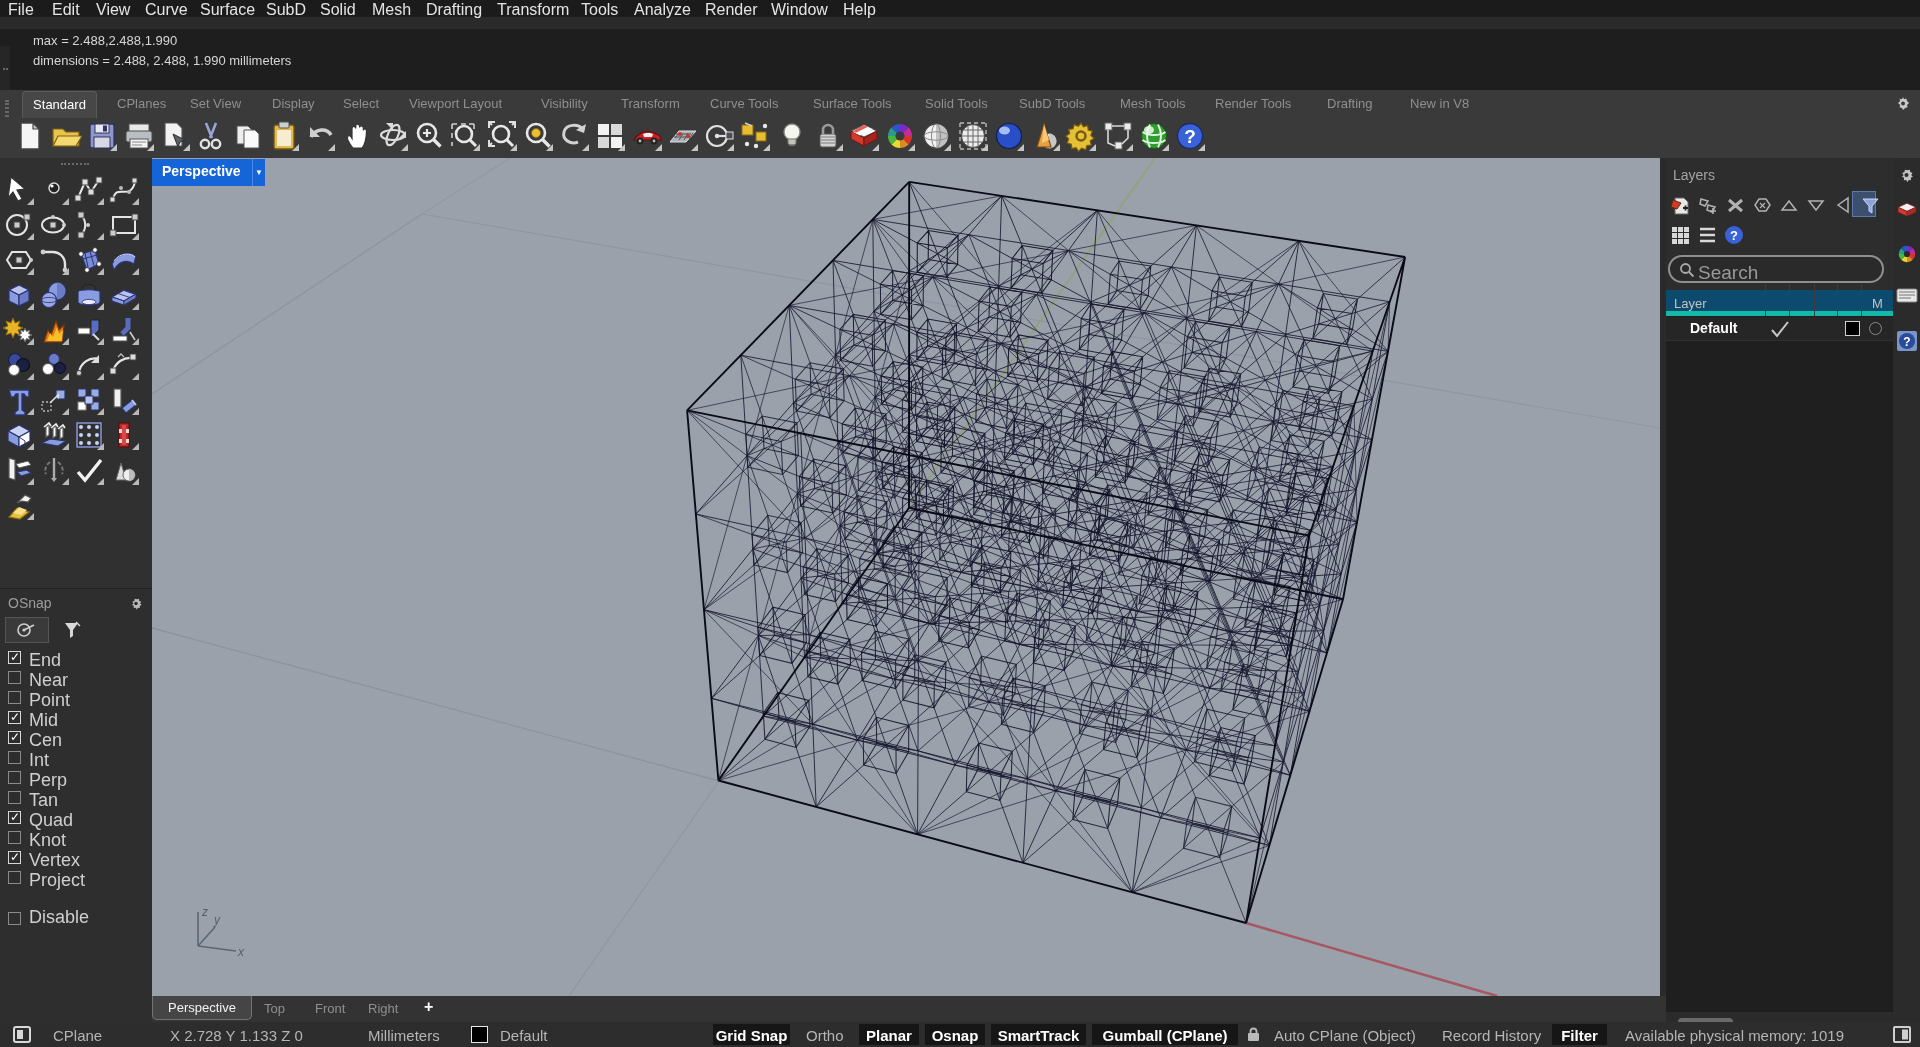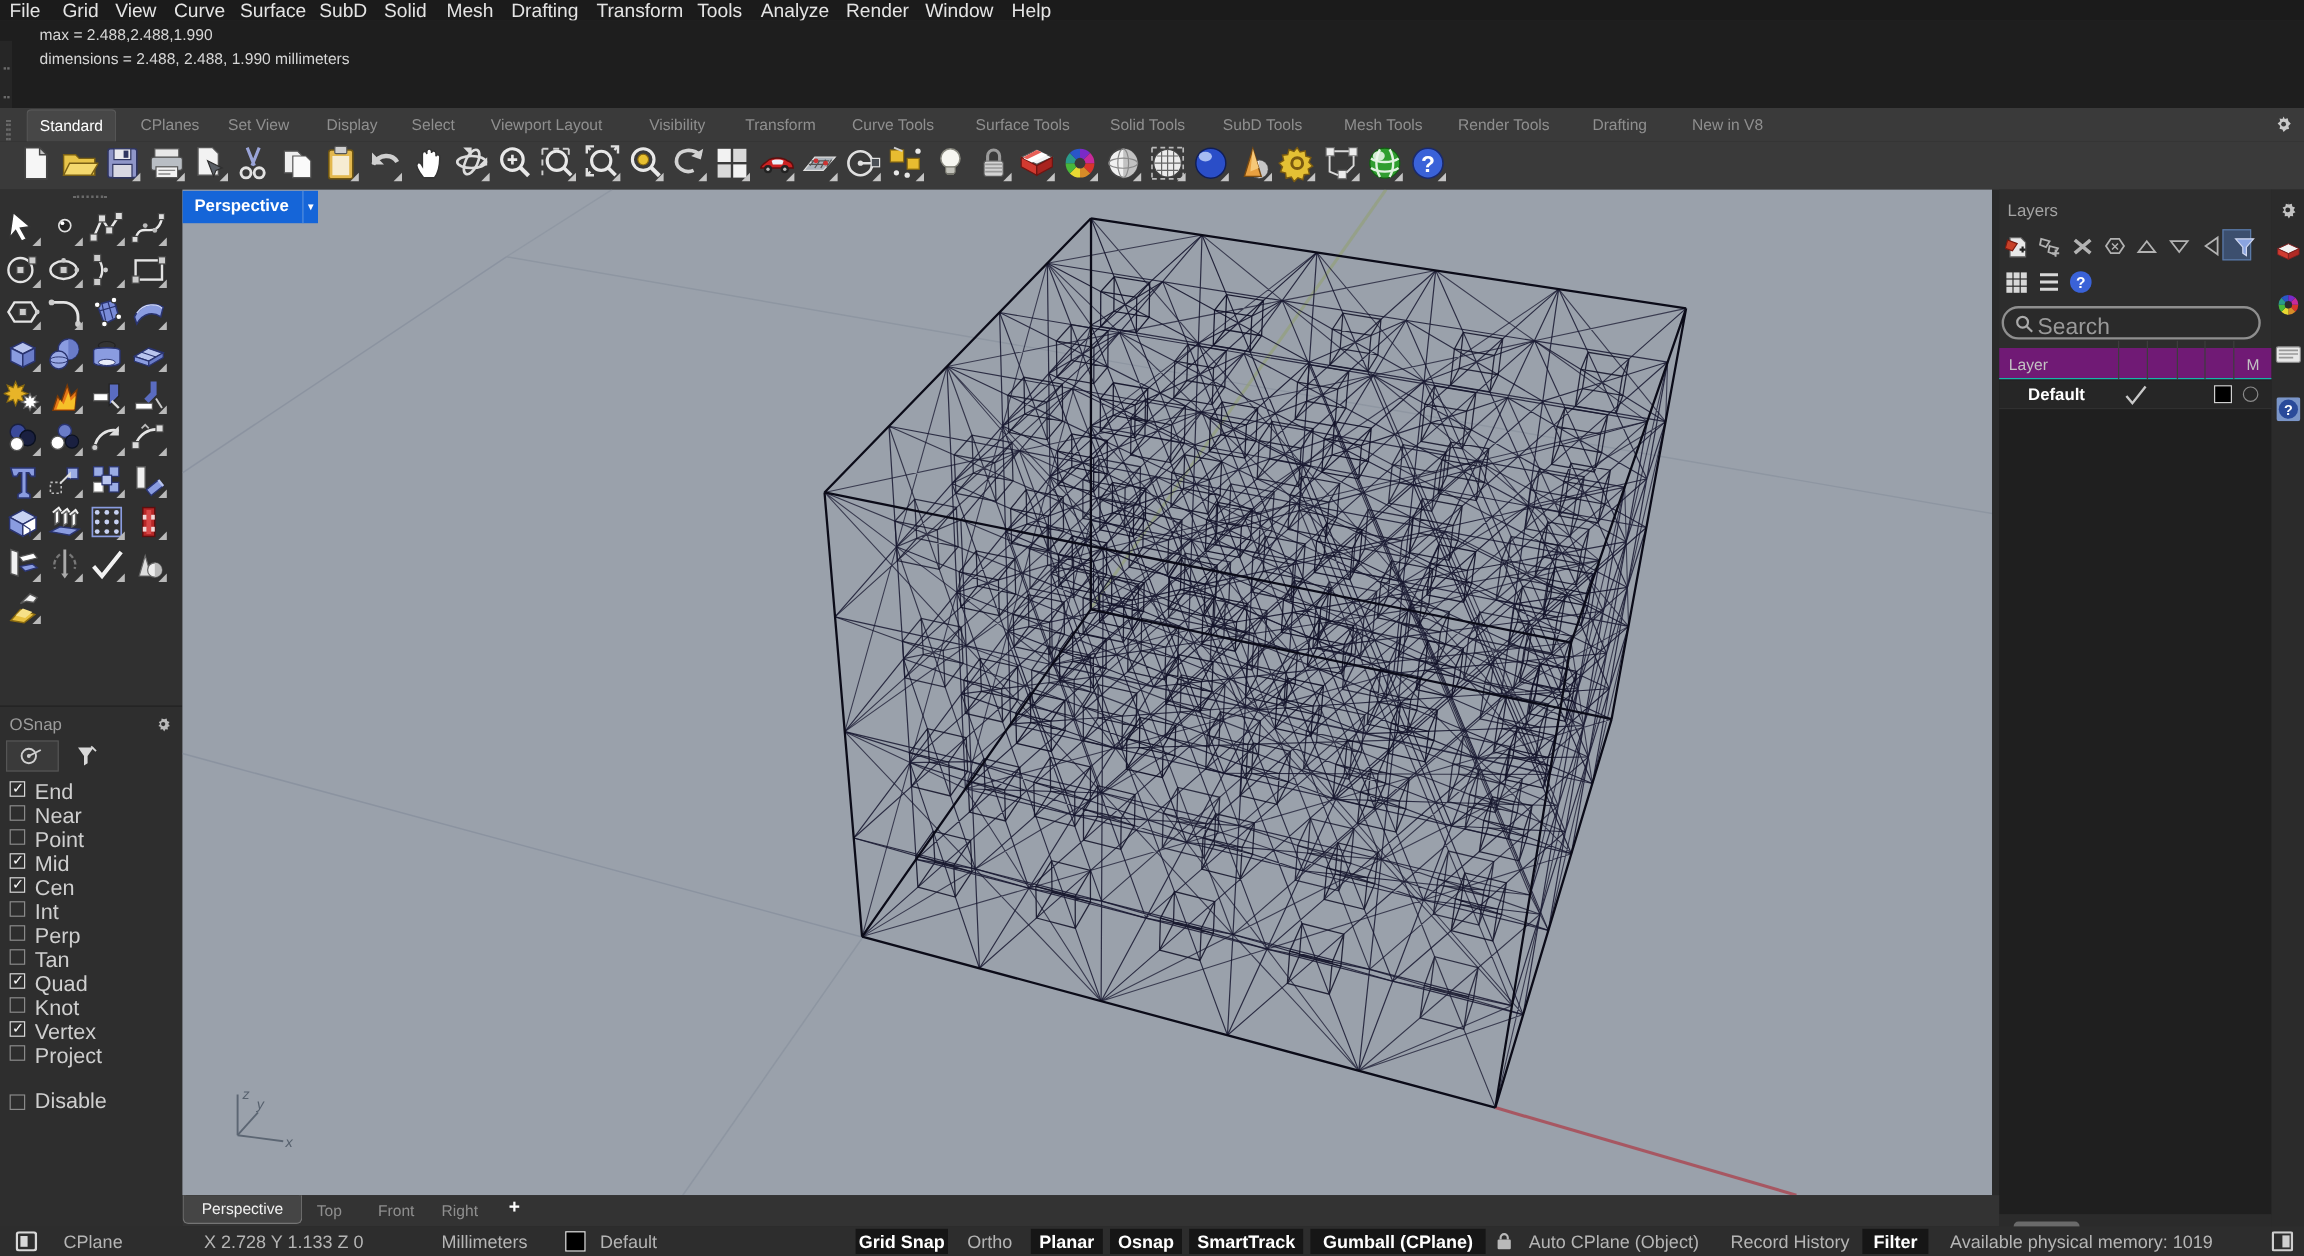--- a/index.html
+++ b/index.html
@@ -1,18 +1,18 @@
 <!DOCTYPE html>
 <html><head><meta charset="utf-8"><style>
 *{margin:0;padding:0;box-sizing:border-box}
 html,body{width:1920px;height:1047px;overflow:hidden;background:#2a2a2a;font-family:"Liberation Sans",sans-serif;-webkit-font-smoothing:antialiased}
 .abs{position:absolute}
 #menubar{position:absolute;left:0;top:0;width:1920px;height:17px;background:#1b1b1b;color:#e4e4e4;font-size:16px}
 #menubar span{position:absolute;top:1px}
-#cmdarea{position:absolute;left:0;top:17px;width:1920px;height:73px;background:#1e1e1e;color:#d6d6d6;font-size:13px}
+#cmdarea{position:absolute;left:0;top:29px;width:1920px;height:73px;background:#1e1e1e;color:#d6d6d6;font-size:13px}
 #cmdline{position:absolute;left:0;top:48px;width:1920px;height:25px;background:#131313;border-top:1px solid #e8e8e8}
 #grip1{position:absolute;left:0;top:17px;width:10px;height:73px;background:#262626}
 .gdot{position:absolute;width:2px;height:2px;background:#6a6a6a}
 #tabsrow{position:absolute;left:0;top:90px;width:1920px;height:28px;background:#3a3a3a;font-size:13px;color:#8f8f8f}
 #tabsrow .t{position:absolute;top:6px}
 #tabactive{position:absolute;left:22px;top:1px;height:27px;width:75px;background:#474747;border:1px solid #5a5a5a;border-bottom:none;border-radius:4px 4px 0 0;color:#fff;font-size:13px;text-align:center;padding-top:5px}
 #iconsrow{position:absolute;left:0;top:118px;width:1920px;height:40px;background:#3a3a3a}
 #sidebar{position:absolute;left:0;top:158px;width:152px;height:864px;background:#303030}
 #viewport{position:absolute;left:152px;top:158px;width:1508px;height:838px;background:#9aa1ab;overflow:hidden}
 #vplabel{position:absolute;left:0px;top:1px;width:100px;height:27px;background:#1565d8;color:#fff;font-weight:bold;font-size:14px;padding:4px 0 0 10px}
@@ -24,21 +24,21 @@
 #statusbar .chip{position:absolute;top:2px;height:21px;background:#161616;color:#fff;font-weight:bold;text-align:center;padding-top:3px}
 #statusbar .txt{position:absolute;top:5px}
 .icon{position:absolute;width:32px;height:32px}
 .cb{position:absolute;left:8px;width:13px;height:13px;border:1px solid #8a8a8a;background:#2e2e2e}
 .cb.on{border-color:#d8d8d8}
 .cb.on:after{content:"\2713";color:#fff;font-size:12px;position:absolute;left:1px;top:-2px}
 .cbl{position:absolute;left:29px;color:#cfcfcf;font-size:18px}
 </style></head><body>
 <div id="menubar">
 <span style="left:8px">File</span>
-    <span style="left:52px">Grid</span>
+    <span style="left:52px">Edit</span>
     <span style="left:96px">View</span>
     <span style="left:145px">Curve</span>
     <span style="left:200px">Surface</span>
     <span style="left:266px">SubD</span>
     <span style="left:320px">Solid</span>
     <span style="left:372px">Mesh</span>
     <span style="left:426px">Drafting</span>
     <span style="left:497px">Transform</span>
     <span style="left:581px">Tools</span>
     <span style="left:634px">Analyze</span>
@@ -659,21 +659,21 @@
       <text x="10" y="15" font-size="13" font-weight="bold" text-anchor="middle" fill="#fff" font-family="Liberation Sans,sans-serif">?</text>
     </svg>
 <div style="position:absolute;left:2px;top:97px;width:216px;height:28px;border:2px solid #8f8f8f;border-radius:14px;background:#2a2a2a">
       <svg style="position:absolute;left:9px;top:5px" width="16" height="16" viewBox="0 0 16 16">
         <circle cx="6.5" cy="6.5" r="4.5" fill="none" stroke="#aaa" stroke-width="1.8"></circle>
         <path d="M10 10l4.5 4.5" stroke="#aaa" stroke-width="1.8"></path>
       </svg>
       <span style="position:absolute;left:28px;top:5px;color:#999;font-size:19px">Search</span>
     </div>
 <div style="position:absolute;left:0;top:132px;width:227px;height:722px;background:#1f1f1f"></div>
-<div style="position:absolute;left:0;top:132px;width:227px;height:26px;background:#701a75;border-bottom:1px solid #14b8a6">
+<div style="position:absolute;left:0;top:132px;width:227px;height:26px;background:#0c4a6e;border-bottom:5px solid #14b8a6">
       <span style="position:absolute;left:8px;top:6px;color:#c2c2c2;font-size:13px">Layer</span>
       <span style="position:absolute;left:206px;top:6px;color:#c2c2c2;font-size:13px">M</span>
       <div style="position:absolute;left:99px;top:0;width:1px;height:26px;background:#3d3d3d"></div>
       <div style="position:absolute;left:123px;top:0;width:1px;height:26px;background:#3d3d3d"></div>
       <div style="position:absolute;left:148px;top:0;width:1px;height:26px;background:#3d3d3d"></div>
       <div style="position:absolute;left:171px;top:0;width:1px;height:26px;background:#3d3d3d"></div>
       <div style="position:absolute;left:195px;top:0;width:1px;height:26px;background:#3d3d3d"></div>
     </div>
 <div style="position:absolute;left:99px;top:126px;width:1px;height:6px;background:#3d3d3d"></div>
     <div style="position:absolute;left:123px;top:126px;width:1px;height:6px;background:#3d3d3d"></div>

